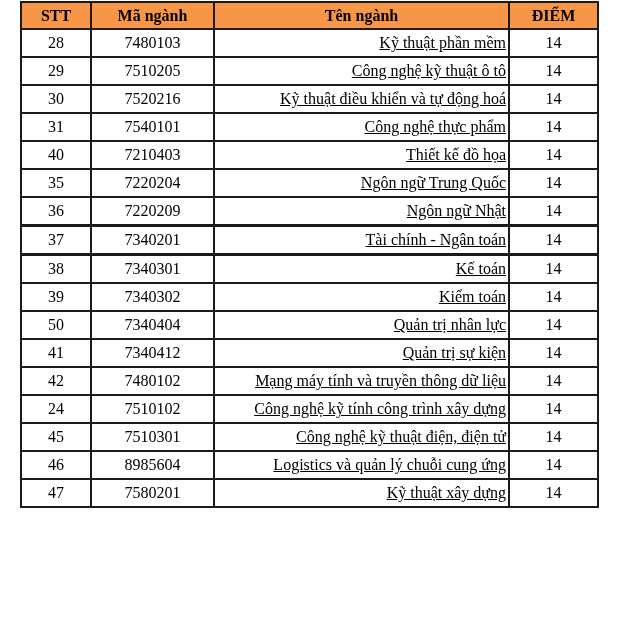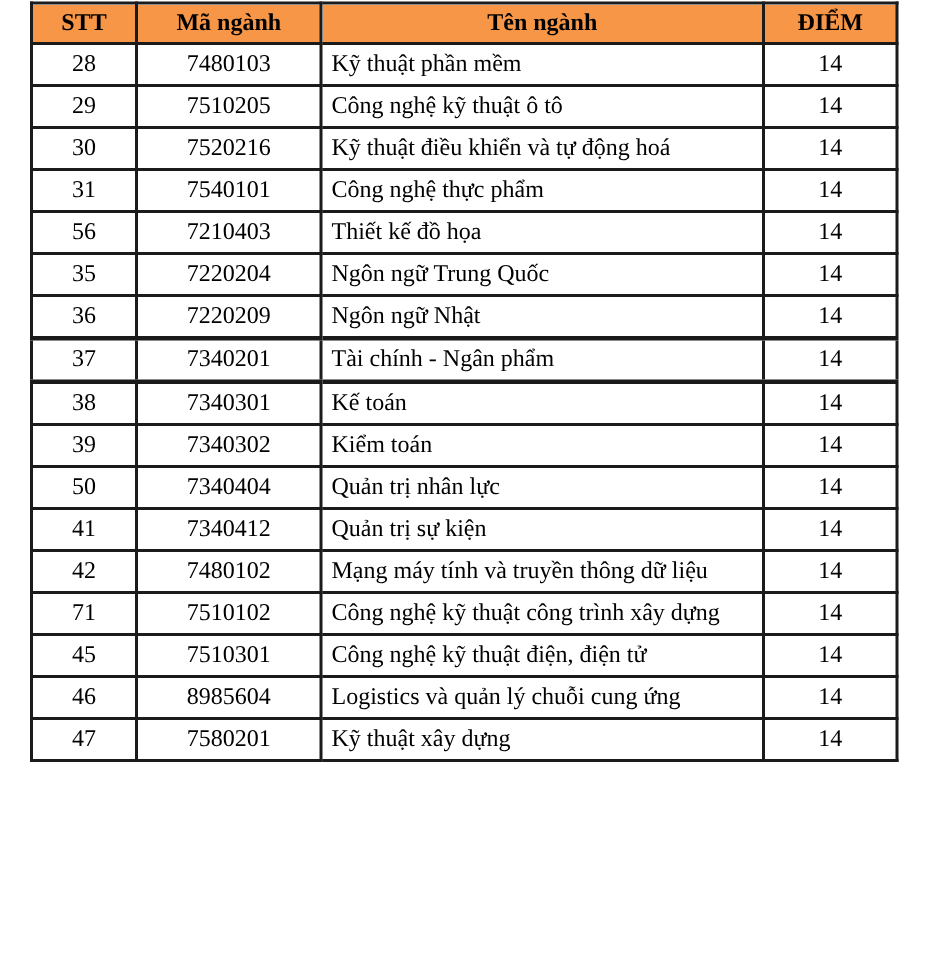--- a/index.html
+++ b/index.html
@@ -37,22 +37,23 @@
     white-space: nowrap;
     overflow: hidden;
   }
   table.score-table th {
     background: #f79646;
     font-weight: bold;
     height: 25px;
     margin-top: 30px;
   }
   table.score-table td.col-name {
-    text-align: left;
-    padding-left: 6px;
+    text-align: right;
+    padding-left: 20px;
+    text-decoration: underline;
   }
   table.score-table tr.sep td {
     border-top-width: 3px;
     border-bottom-width: 3px;
     margin-left: 22px;
   }
   .w-stt   { width: 70px; }
   .w-code  { width: 123px; }
   .w-name  { width: 295px; }
   .w-score { width: 89px; }
@@ -95,41 +96,41 @@
           <td class="col-name">Kỹ thuật điều khiển và tự động hoá</td>
           <td class="col-score">14</td>
         </tr>
         <tr>
           <td class="col-stt">31</td>
           <td class="col-code">7540101</td>
           <td class="col-name">Công nghệ thực phẩm</td>
           <td class="col-score">14</td>
         </tr>
         <tr>
-          <td class="col-stt">56</td>
+          <td class="col-stt">40</td>
           <td class="col-code">7210403</td>
           <td class="col-name">Thiết kế đồ họa</td>
           <td class="col-score">14</td>
         </tr>
         <tr>
           <td class="col-stt">35</td>
           <td class="col-code">7220204</td>
           <td class="col-name">Ngôn ngữ Trung Quốc</td>
           <td class="col-score">14</td>
         </tr>
         <tr>
           <td class="col-stt">36</td>
           <td class="col-code">7220209</td>
           <td class="col-name">Ngôn ngữ Nhật</td>
           <td class="col-score">14</td>
         </tr>
         <tr class="sep">
           <td class="col-stt">37</td>
           <td class="col-code">7340201</td>
-          <td class="col-name">Tài chính - Ngân phẩm</td>
+          <td class="col-name">Tài chính - Ngân toán</td>
           <td class="col-score">14</td>
         </tr>
         <tr>
           <td class="col-stt">38</td>
           <td class="col-code">7340301</td>
           <td class="col-name">Kế toán</td>
           <td class="col-score">14</td>
         </tr>
         <tr>
           <td class="col-stt">39</td>
@@ -149,23 +150,23 @@
           <td class="col-name">Quản trị sự kiện</td>
           <td class="col-score">14</td>
         </tr>
         <tr>
           <td class="col-stt">42</td>
           <td class="col-code">7480102</td>
           <td class="col-name">Mạng máy tính và truyền thông dữ liệu</td>
           <td class="col-score">14</td>
         </tr>
         <tr>
-          <td class="col-stt">71</td>
+          <td class="col-stt">24</td>
           <td class="col-code">7510102</td>
-          <td class="col-name">Công nghệ kỹ thuật công trình xây dựng</td>
+          <td class="col-name">Công nghệ kỹ tính công trình xây dựng</td>
           <td class="col-score">14</td>
         </tr>
         <tr>
           <td class="col-stt">45</td>
           <td class="col-code">7510301</td>
           <td class="col-name">Công nghệ kỹ thuật điện, điện tử</td>
           <td class="col-score">14</td>
         </tr>
         <tr>
           <td class="col-stt">46</td>

